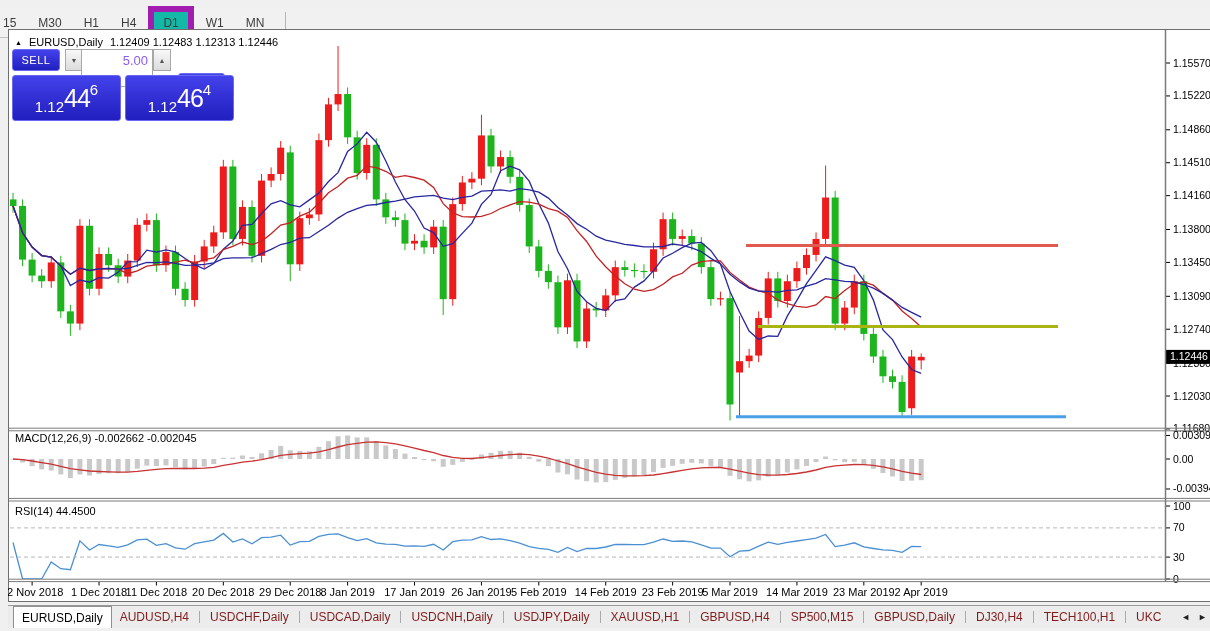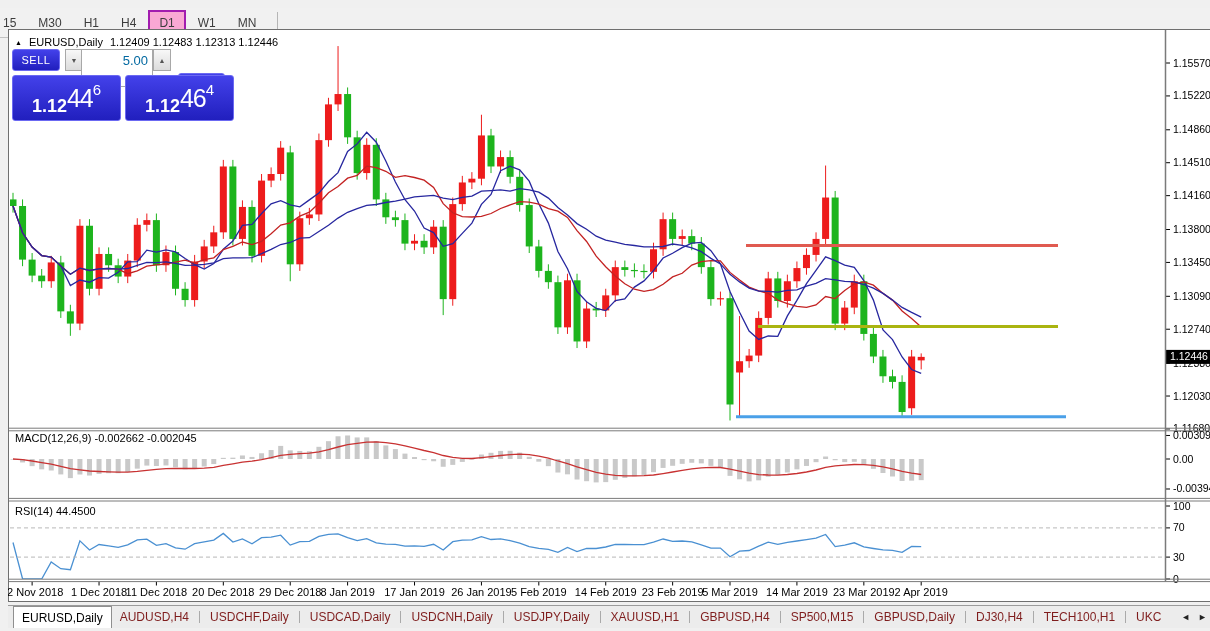--- a/index.html
+++ b/index.html
@@ -3,21 +3,21 @@
 <meta charset="utf-8">
 <style>
   html,body{margin:0;padding:0;width:1210px;height:631px;overflow:hidden;
     background:#f0f0f0;font-family:"Liberation Sans",sans-serif;}
   
   #toolbar{position:absolute;left:0;top:8px;width:1210px;height:29px;background:#f1f1f1;
     border-bottom:1px solid #c2c2c2;display:flex;align-items:center;}
   .tf-btn{font-size:12px;color:#3c3c3c;padding:4px 9px;margin:0 1px;border:1px solid transparent;
     white-space:nowrap;cursor:default;}
   .tf-btn.first{margin-left:-7px;}
-  .tf-btn.active{background:#f9a8d4;border:2px solid #a21caf;}
+  .tf-btn.active{background:#14b8a6;border:6px solid #a21caf;}
   .tb-sep{width:1px;height:22px;background:#b5b5b5;margin-left:10px;}
   
   #chart-window{position:absolute;left:8px;top:29px;width:1201px;height:571px;
     background:#fff;border:1px solid #6f6f6f;border-right:none;}
   #chart-svg{position:absolute;left:-1px;top:-1px;}
   #chart-title{position:absolute;left:6px;top:6px;font-size:11px;color:#000;
     display:flex;align-items:center;gap:7px;z-index:3;}
   #chart-title .tri{font-size:7px;color:#000;}
   
   #trade-panel{position:absolute;left:3px;top:19px;width:221px;height:71px;z-index:4;}
@@ -25,26 +25,26 @@
   .tp-btn{position:absolute;height:20px;display:flex;align-items:center;justify-content:center;
     font-size:11px;letter-spacing:.5px;cursor:pointer;}
   #sell-btn{left:0;top:0;width:46px;}
   #buy-btn{left:166px;top:0;width:45px;margin-top:24px;}
   .spin-btn{position:absolute;top:0;width:16px;height:20px;background:linear-gradient(#f8f8f8,#dcdcdc);
     border:1px solid #a8a8a8;display:flex;align-items:center;justify-content:center;
     font-size:7px;color:#555;cursor:pointer;}
   #spin-down{left:53px;}
   #spin-up{left:141px;}
   #volume-input{position:absolute;left:69px;top:0;width:66px;height:16px;border:1px solid #a8a8a8;
-    font-family:"Liberation Sans",sans-serif;font-size:13px;text-align:right;padding:2px 4px 18px 0;color:#0369a1;}
+    font-family:"Liberation Sans",sans-serif;font-size:13px;text-align:right;padding:2px 4px 18px 0;color:#8b5cf6;}
   .price-box{position:absolute;top:26px;width:107px;height:44px;display:flex;align-items:center;
     justify-content:center;}
   #sell-price-box{left:0;}
   #buy-price-box{left:113px;}
-  .pb-prefix{font-size:18px;font-weight:bold;margin-top:16px;}
+  .pb-prefix{font-size:15px;font-weight:normal;margin-top:16px;}
   .pb-big{font-size:25px;letter-spacing:-1px;}
   .pb-sup{font-size:15px;transform:translateY(-9px);}
   
   #tabbar{position:absolute;left:8px;top:605px;width:1202px;height:22px;background:#ececec;
     border-top:1px solid #9b9b9b;display:flex;align-items:stretch;overflow:hidden;}
   .tab{padding:0 8px;font-size:12px;color:#7f1d1d;display:flex;align-items:center;white-space:nowrap;cursor:pointer;}
   .tab.active{background:#fff;border:1px solid #8f8f8f;border-bottom:none;color:#000;margin-left:5px;}
   .tab-div{width:1px;background:#aaa;margin:5px 2px;}
   #tab-arrows{position:absolute;right:3px;top:0;height:22px;display:flex;align-items:center;gap:8px;
     padding-left:6px;background:#ececec;}

